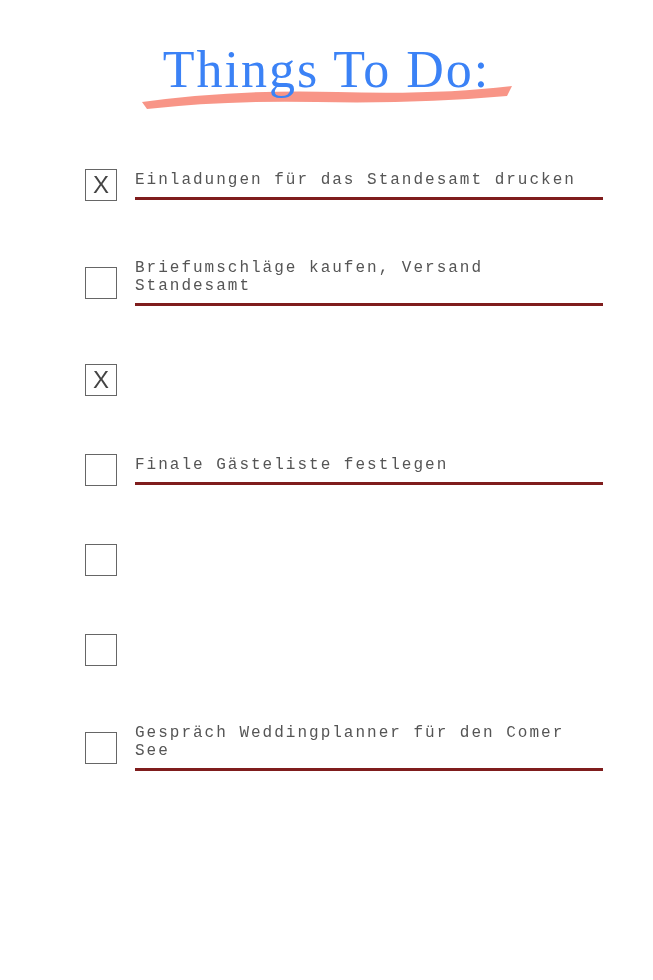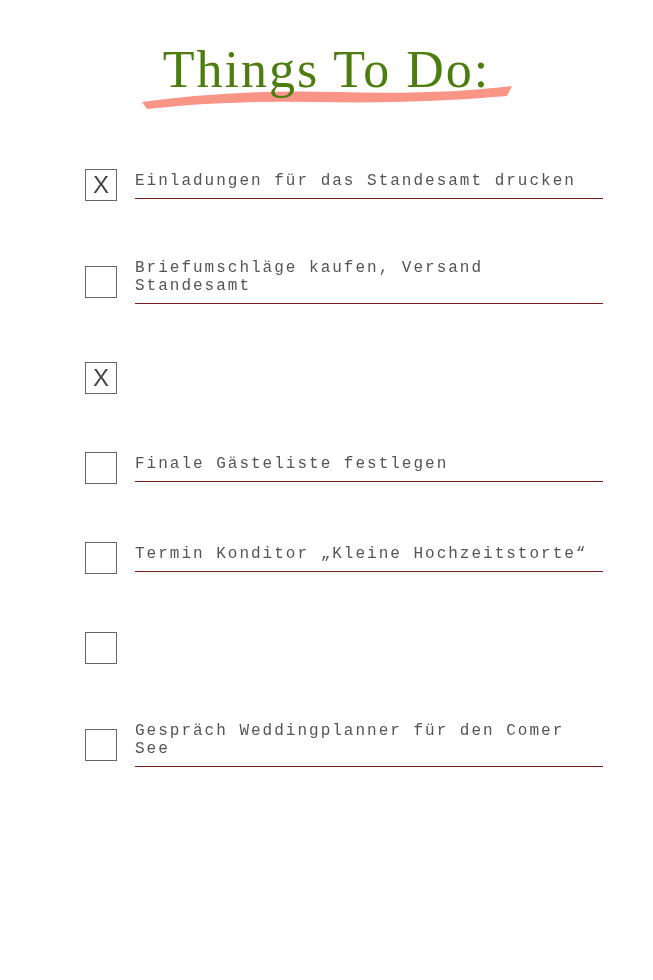--- a/index.html
+++ b/index.html
@@ -15,21 +15,21 @@
       font-family: 'Courier New', monospace;
     }
     .title-container {
       text-align: center;
       margin-bottom: 50px;
       position: relative;
     }
     .title {
       font-family: 'Brush Script MT', cursive;
       font-size: 52px;
-      color: #4d7c0f;
+      color: #3b82f6;
       font-weight: normal;
       letter-spacing: 2px;
       position: relative;
       z-index: 2;
     }
     .swoosh {
       width: 380px;
       height: 30px;
       margin: -15px auto 0;
       position: relative;
@@ -54,21 +54,21 @@
       flex-shrink: 0;
       font-size: 24px;
       color: #444;
       font-family: Arial, sans-serif;
     }
     .item-text {
       font-family: 'Courier New', monospace;
       font-size: 16px;
       color: #555;
       letter-spacing: 2px;
-      border-bottom: 1px solid #7f1d1d;
+      border-bottom: 3px solid #7f1d1d;
       padding-bottom: 8px;
       flex: 1;
     }
   </style>
 </head>
 <body>
 
 <div class="title-container">
   <div class="title">Things To Do:</div>
   <svg class="swoosh" viewBox="0 0 380 30" preserveAspectRatio="none">
@@ -91,21 +91,20 @@
     <div class="checkbox">
         <span>X</span>
       </div>
   </div>
   <div class="todo-item">
     <div class="checkbox"></div>
     <div class="item-text">Finale Gästeliste festlegen</div>
   </div>
   <div class="todo-item">
     <div class="checkbox"></div>
-    <div class="item-text">Termin Konditor „Kleine Hochzeitstorte“</div>
   </div>
   <div class="todo-item">
     <div class="checkbox"></div>
   </div>
   <div class="todo-item">
     <div class="checkbox"></div>
     <div class="item-text">Gespräch Weddingplanner für den Comer See</div>
   </div>
 </div>
 

